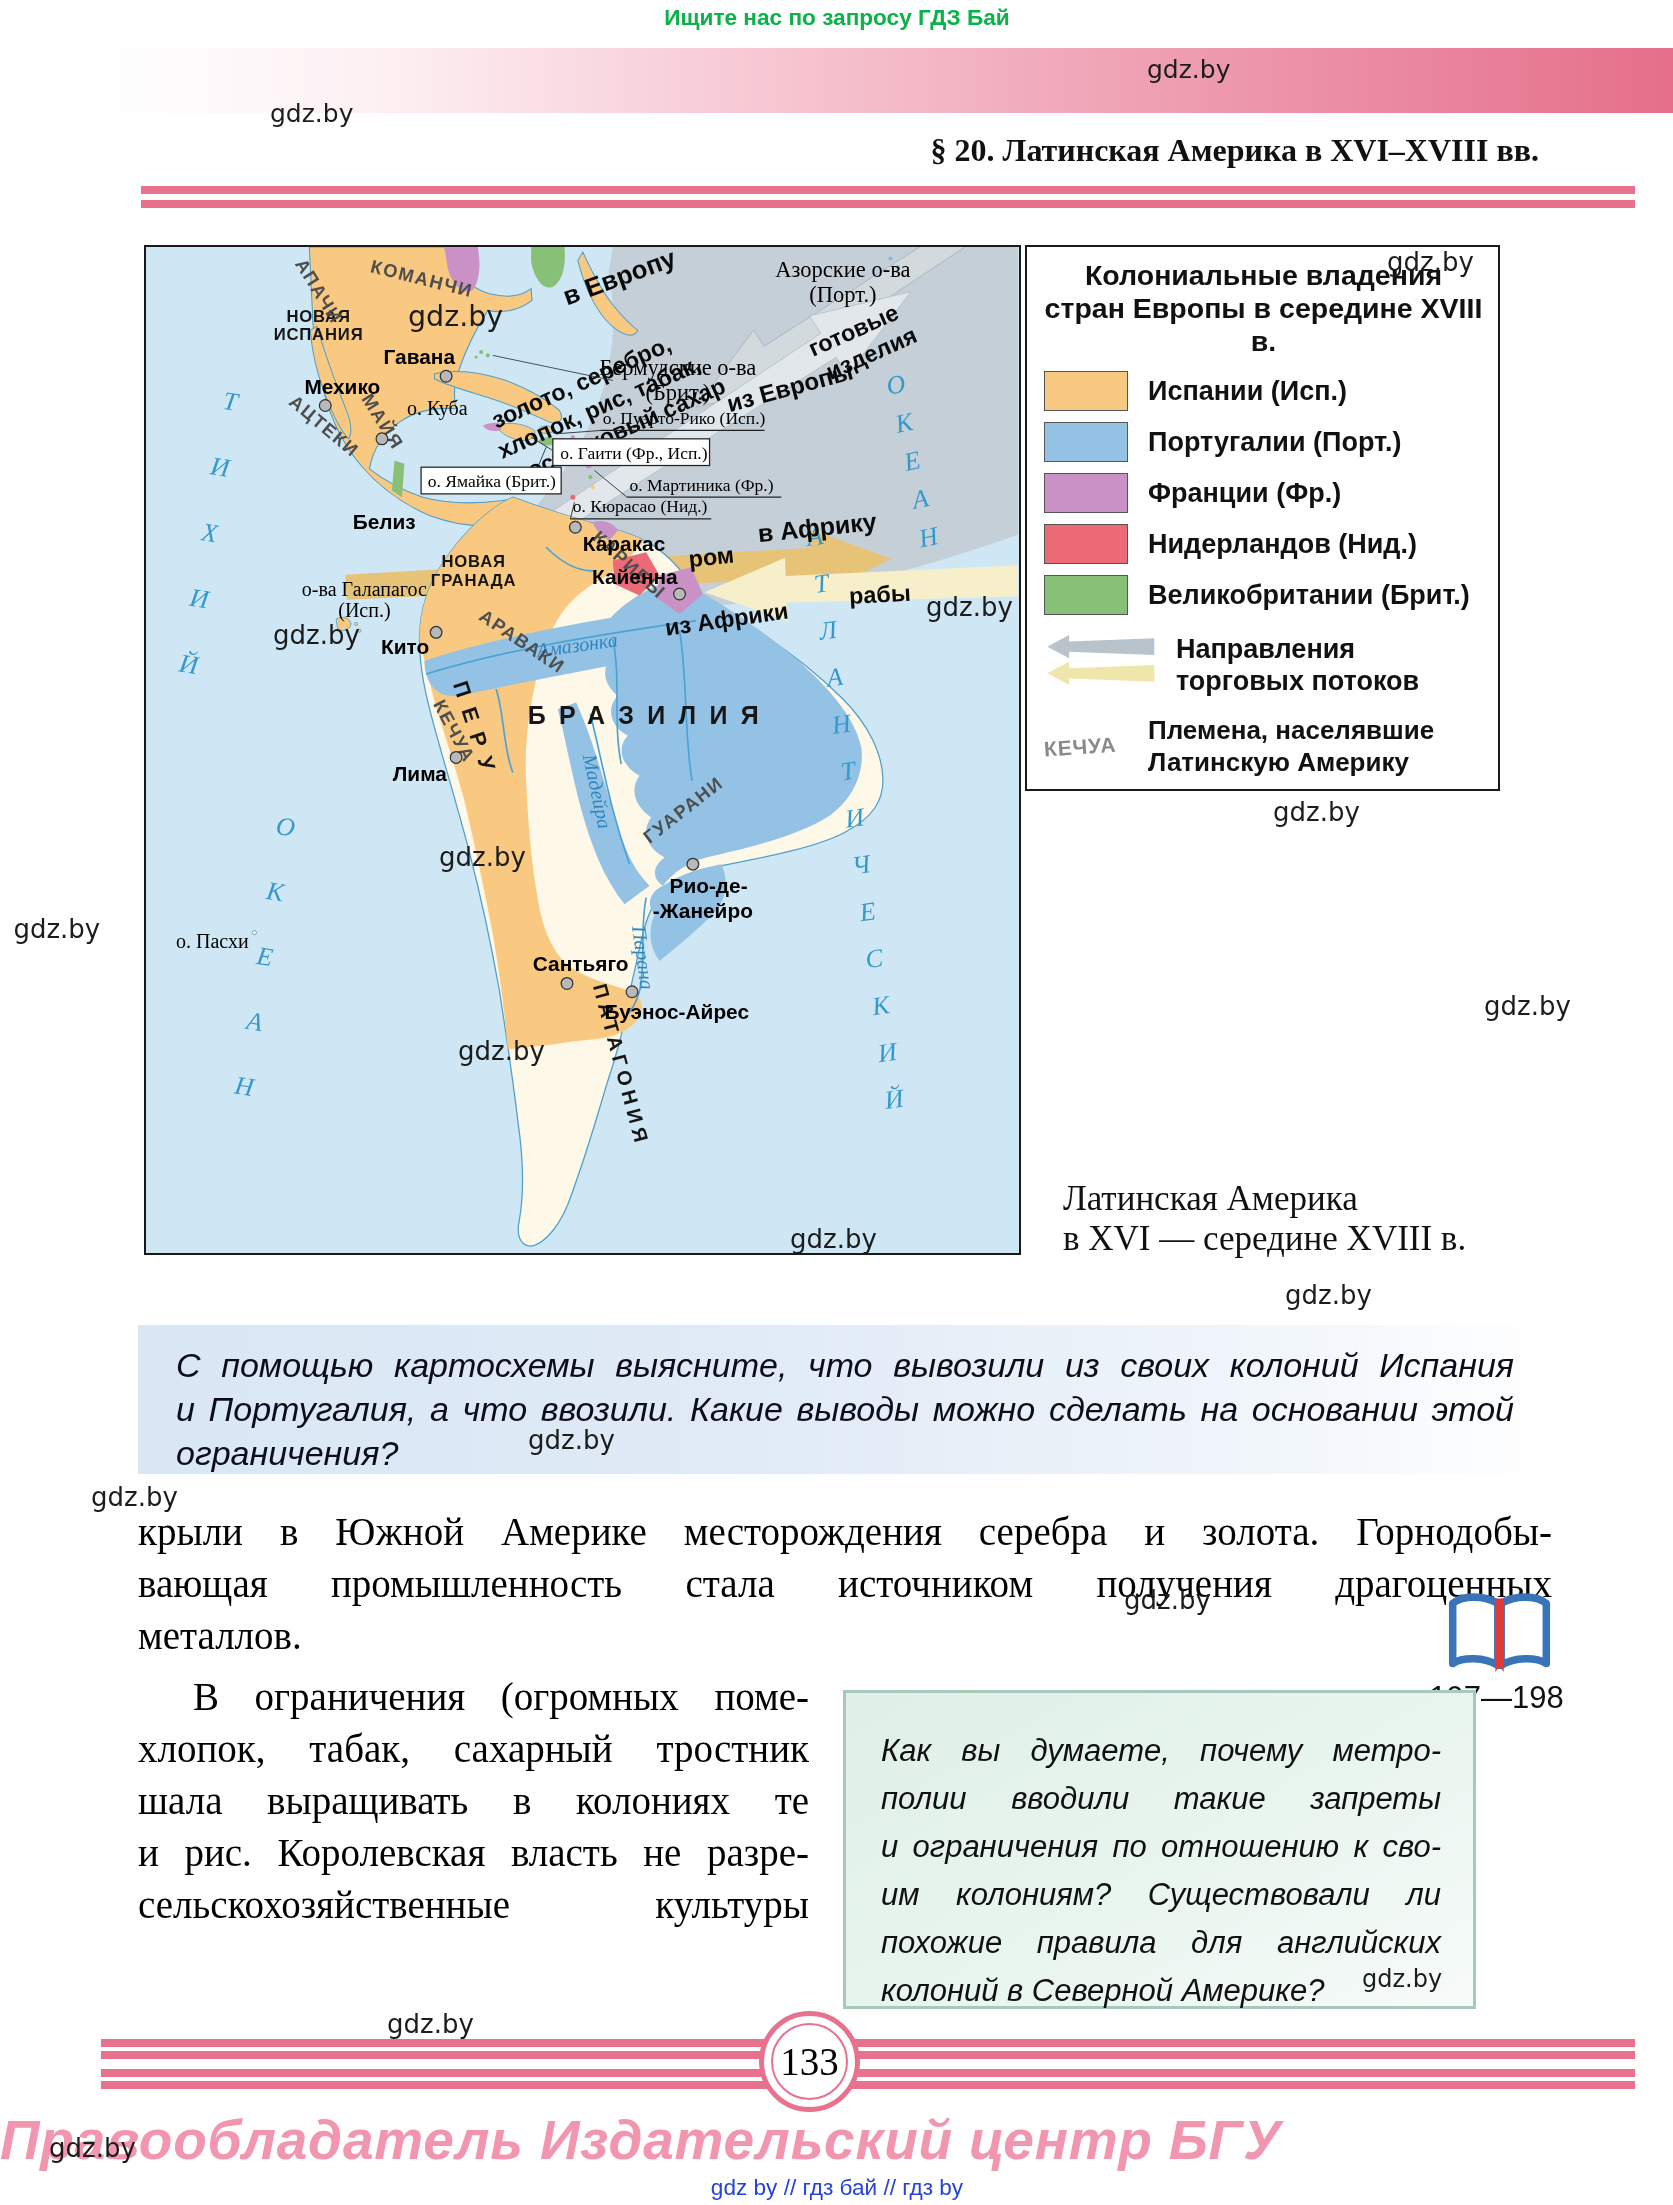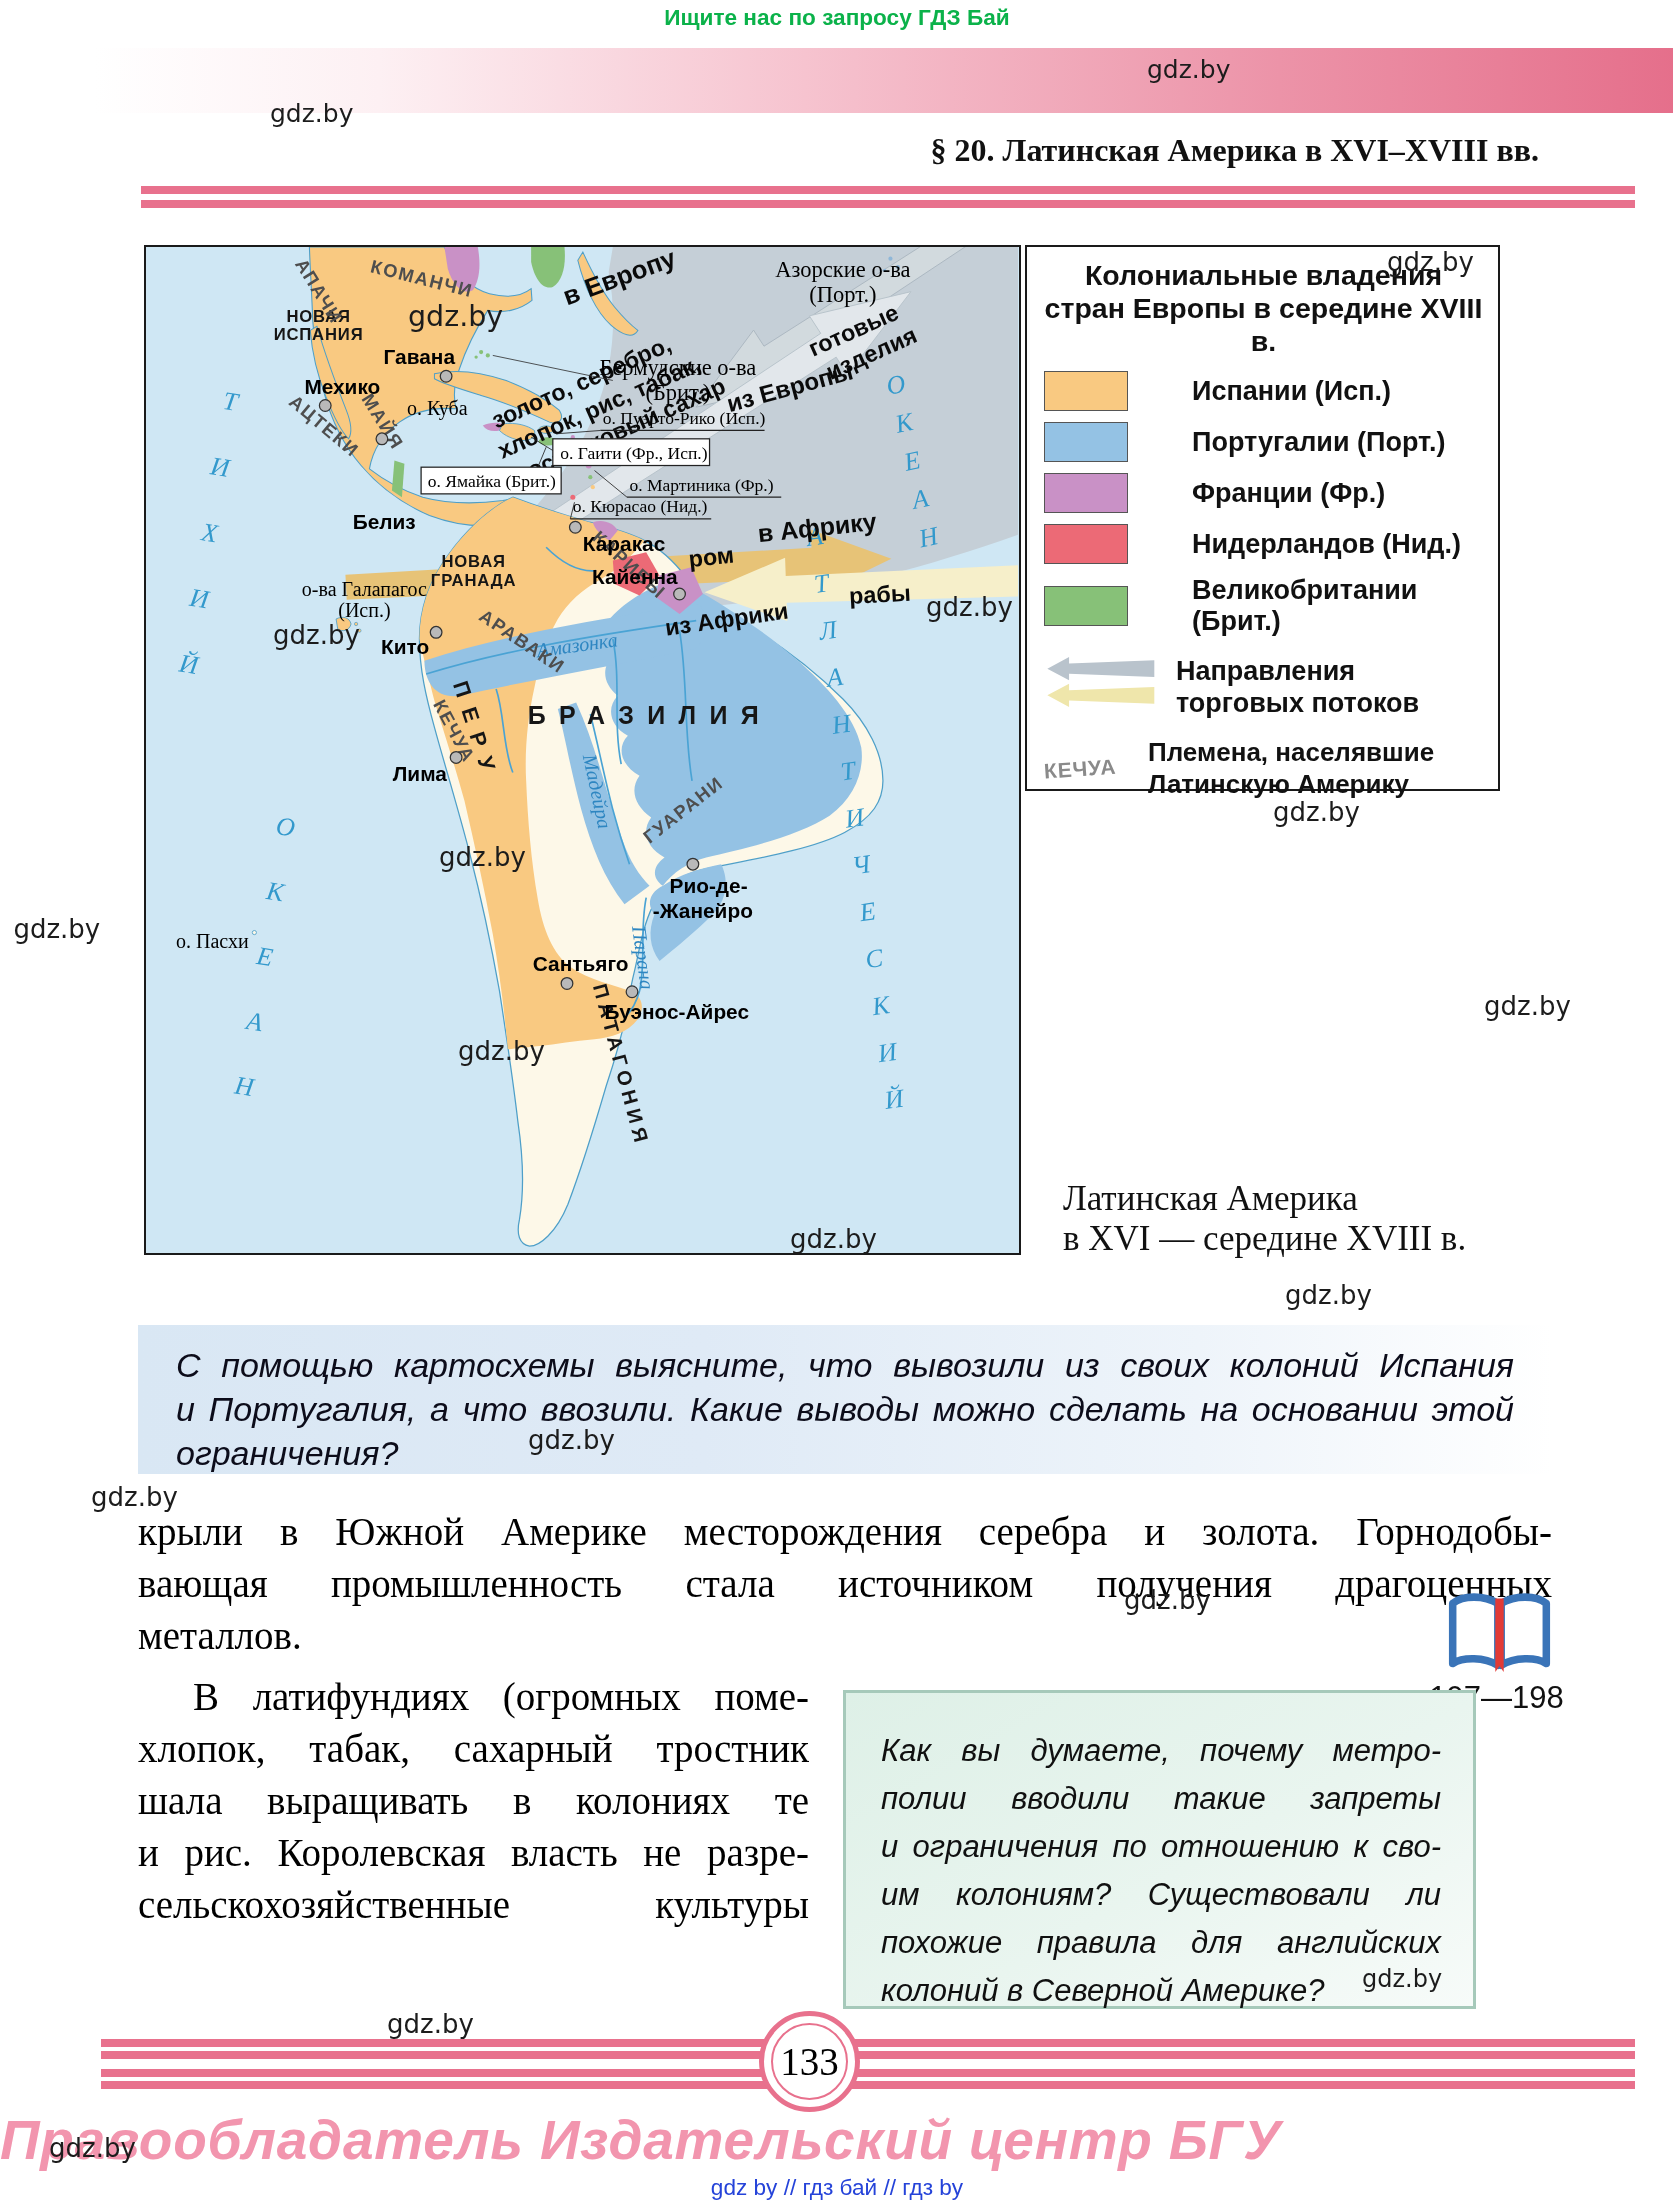--- a/index.html
+++ b/index.html
@@ -10,21 +10,21 @@
   .promo{position:absolute;top:5px;left:0;width:100%;text-align:center;color:#0bb24a;font-size:22.6px;font-weight:bold;}
   .pinkbar{position:absolute;left:95px;top:48px;width:1579px;height:65px;
            background:linear-gradient(to right,#ffffff 0%,#fdf0f3 18%,#f6c3cf 45%,#ec93a8 75%,#e56f8b 100%);}
   .ptitle{position:absolute;top:132px;right:135px;font-size:32px;font-weight:bold;white-space:nowrap;font-family:Liberation Serif, serif;}
   .rule{position:absolute;left:141px;width:1494px;height:7.5px;background:#e8718d;}
   
   .mapbox{position:absolute;left:144px;top:245px;width:877px;height:1010px;border:2.5px solid #1a1a1a;box-sizing:border-box;background:#cfe7f4;}
   .legend{position:absolute;left:1025px;top:245px;width:475px;height:546px;border:2.5px solid #1a1a1a;box-sizing:border-box;
           background:#ffffff;padding:11.7px 15px 0 17px;z-index:10;}
   .legend-title{font-size:28.5px;font-weight:bold;text-align: center;line-height:33px;margin-bottom:13.4px;}
-  .legend-row{display:flex;align-items:center;margin-bottom:11px;gap:44px;}
+  .legend-row{display:flex;align-items:center;margin-bottom:11px;}
   .legend-row .swatch{flex:0 0 auto;width:84px;height:40px;border:1.7px solid #555;margin-right:20px;box-sizing:border-box;}
   .legend-row .legend-label{font-size:27px;font-weight:bold;}
   .legend-arrows{display:flex;align-items:flex-start;margin-top:18.4px;}
   .legend-arrows .lbl{font-size:27px;font-weight:bold;line-height:32px;}
   .legend-tribes{display:flex;align-items:center;margin-top:17px;}
   .legend-tribes .key{flex:0 0 104px;font-size:21px;font-weight:bold;color:#8a8a8a;letter-spacing:0.8px;transform:rotate(-4deg);}
   .legend-tribes .lbl{font-size:26px;font-weight:bold;line-height:32px;}
   .map-caption{position:absolute;left:1063px;top:1179px;width:470px;font-family:"Liberation Serif",serif;
                font-size:35px;line-height:40px;color:#111;}
   
@@ -313,21 +313,21 @@
     <div class="jline">и Португалия, а что ввозили. Какие выводы можно сделать на основании этой</div>
     <div>ограничения?</div>
   </div>
 
   <div class="p1">
     <div class="jline">крыли в Южной Америке месторождения серебра и золота. Горнодобы-</div>
     <div class="jline">вающая промышленность стала источником получения драгоценных</div>
     <div>металлов.</div>
   </div>
   <div class="p2">
-    <div class="jline indent">В латифундиях (огромных поме-</div>
+    <div class="jline indent">В ограничения (огромных поме-</div>
     <div class="jline">хлопок, табак, сахарный тростник</div>
     <div class="jline">шала выращивать в колониях те</div>
     <div class="jline">и рис. Королевская власть не разре-</div>
     <div class="jline">сельскохозяйственные культуры</div>
   </div>
 
   <div class="bookicon">
     <svg width="107" height="86" viewBox="0 0 128 102">
       <path d="M62,12 C46,2 20,2 8,12 L8,84 C20,76 46,76 62,86 Z" fill="#ffffff" stroke="#3a74b8" stroke-width="9" stroke-linejoin="round"></path>
       <path d="M66,12 C82,2 108,2 120,12 L120,84 C108,76 82,76 66,86 Z" fill="#ffffff" stroke="#3a74b8" stroke-width="9" stroke-linejoin="round"></path>

